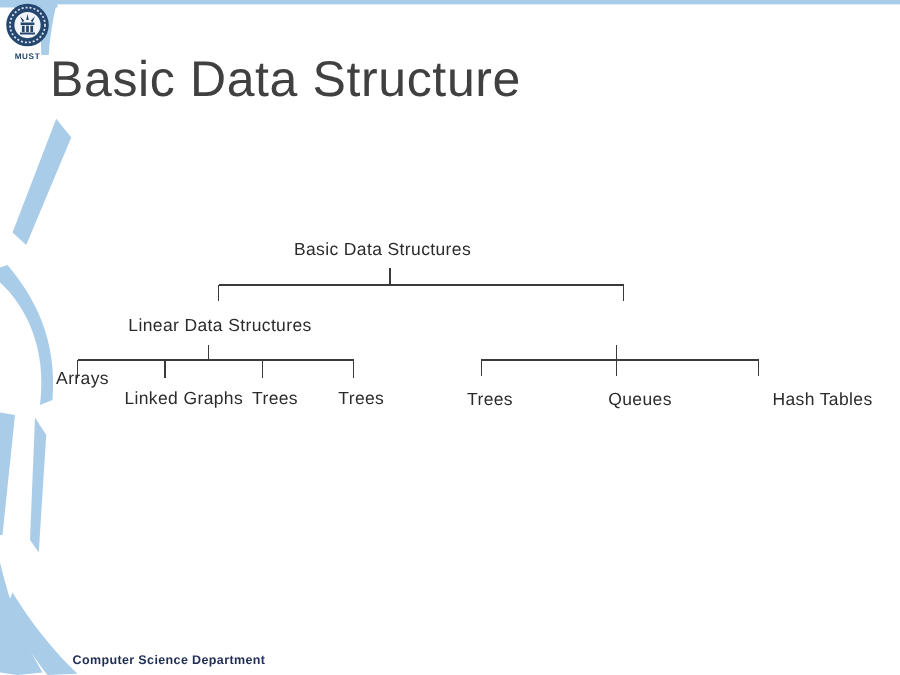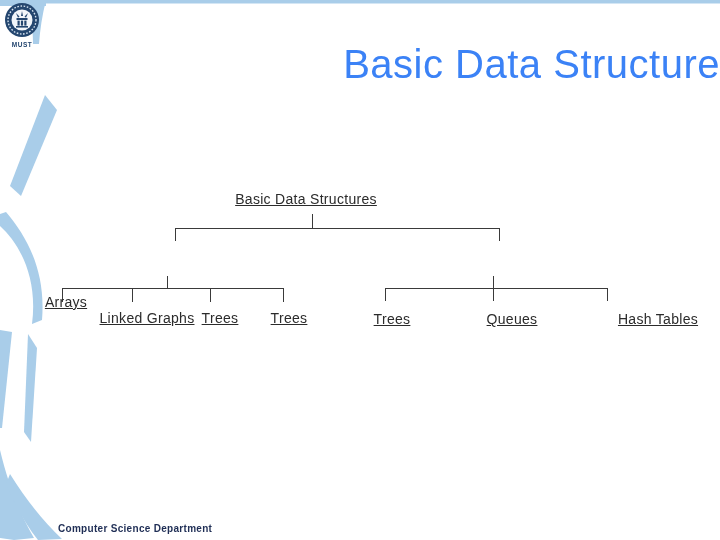--- a/index.html
+++ b/index.html
@@ -11,29 +11,29 @@
   .deco{position:absolute;left:0;top:0;width:720px;height:540px;pointer-events:none;}
   .deco path,.deco rect{fill:var(--accent-blue,#A9CDE9);}
   
   .logo{position:absolute;left:2px;top:2px;width:40px;text-align:center;}
   .logo-caption{
     font-size:6.5px;color:var(--seal-navy,#24466F);letter-spacing:.5px;
     margin-top:-1px;font-weight:bold;
   }
   
   .title{
-    position:absolute;left:40px;right:0;top:42px;margin:0;text-align:right;
-    font-size:40px;font-weight:400;color:#3b82f6;letter-spacing:.5px;white-space:nowrap;
+    position:absolute;left:40px;right:0;top:42px;margin:0;text-align:left;
+    font-size:40px;font-weight:400;color:#404040;letter-spacing:.5px;white-space:nowrap;
   }
   
   .tree-lines{position:absolute;left:0;top:0;width:720px;height:540px;}
   .tree-lines path{stroke:var(--line,#3A3A3A);stroke-width:1;fill:none;shape-rendering:crispEdges;}
   .node{
     position:absolute;transform:translateX(-50%);white-space:nowrap;
-    font-size:14px;color:var(--text,#2B2B2B);letter-spacing:.3px;text-decoration:underline;
+    font-size:14px;color:var(--text,#2B2B2B);letter-spacing:.3px;
   }
   
   .footer{
     position:absolute;left:58px;top:523px;font-size:10px;font-weight:bold;
     color:var(--footer-text,#1F2E55);letter-spacing:.3px;
   }
 </style>
 </head>
 <body>
 
@@ -88,20 +88,21 @@
 
     <path d="M493 276 V288"></path>
     <path d="M385 288 H607"></path>
     <path d="M385 288 V301"></path>
     <path d="M493 288 V301"></path>
     <path d="M607 288 V301"></path>
   </svg>
 
   <div class="node" style="left:306px;top:191px;">Basic Data Structures</div>
 
+  <div class="node" style="left:176px;top:252px;">Linear Data Structures</div>
 
   <div class="node" style="left:66px;top:294px;">Arrays</div>
   <div class="node" style="left:147px;top:310px;">Linked Graphs</div>
   <div class="node" style="left:220px;top:310px;">Trees</div>
   <div class="node" style="left:289px;top:310px;">Trees</div>
   <div class="node" style="left:392px;top:311px;">Trees</div>
   <div class="node" style="left:512px;top:311px;">Queues</div>
   <div class="node" style="left:614px;top:311px;margin-left:44px;">Hash Tables</div>
 
   <div class="footer">Computer Science Department</div>

